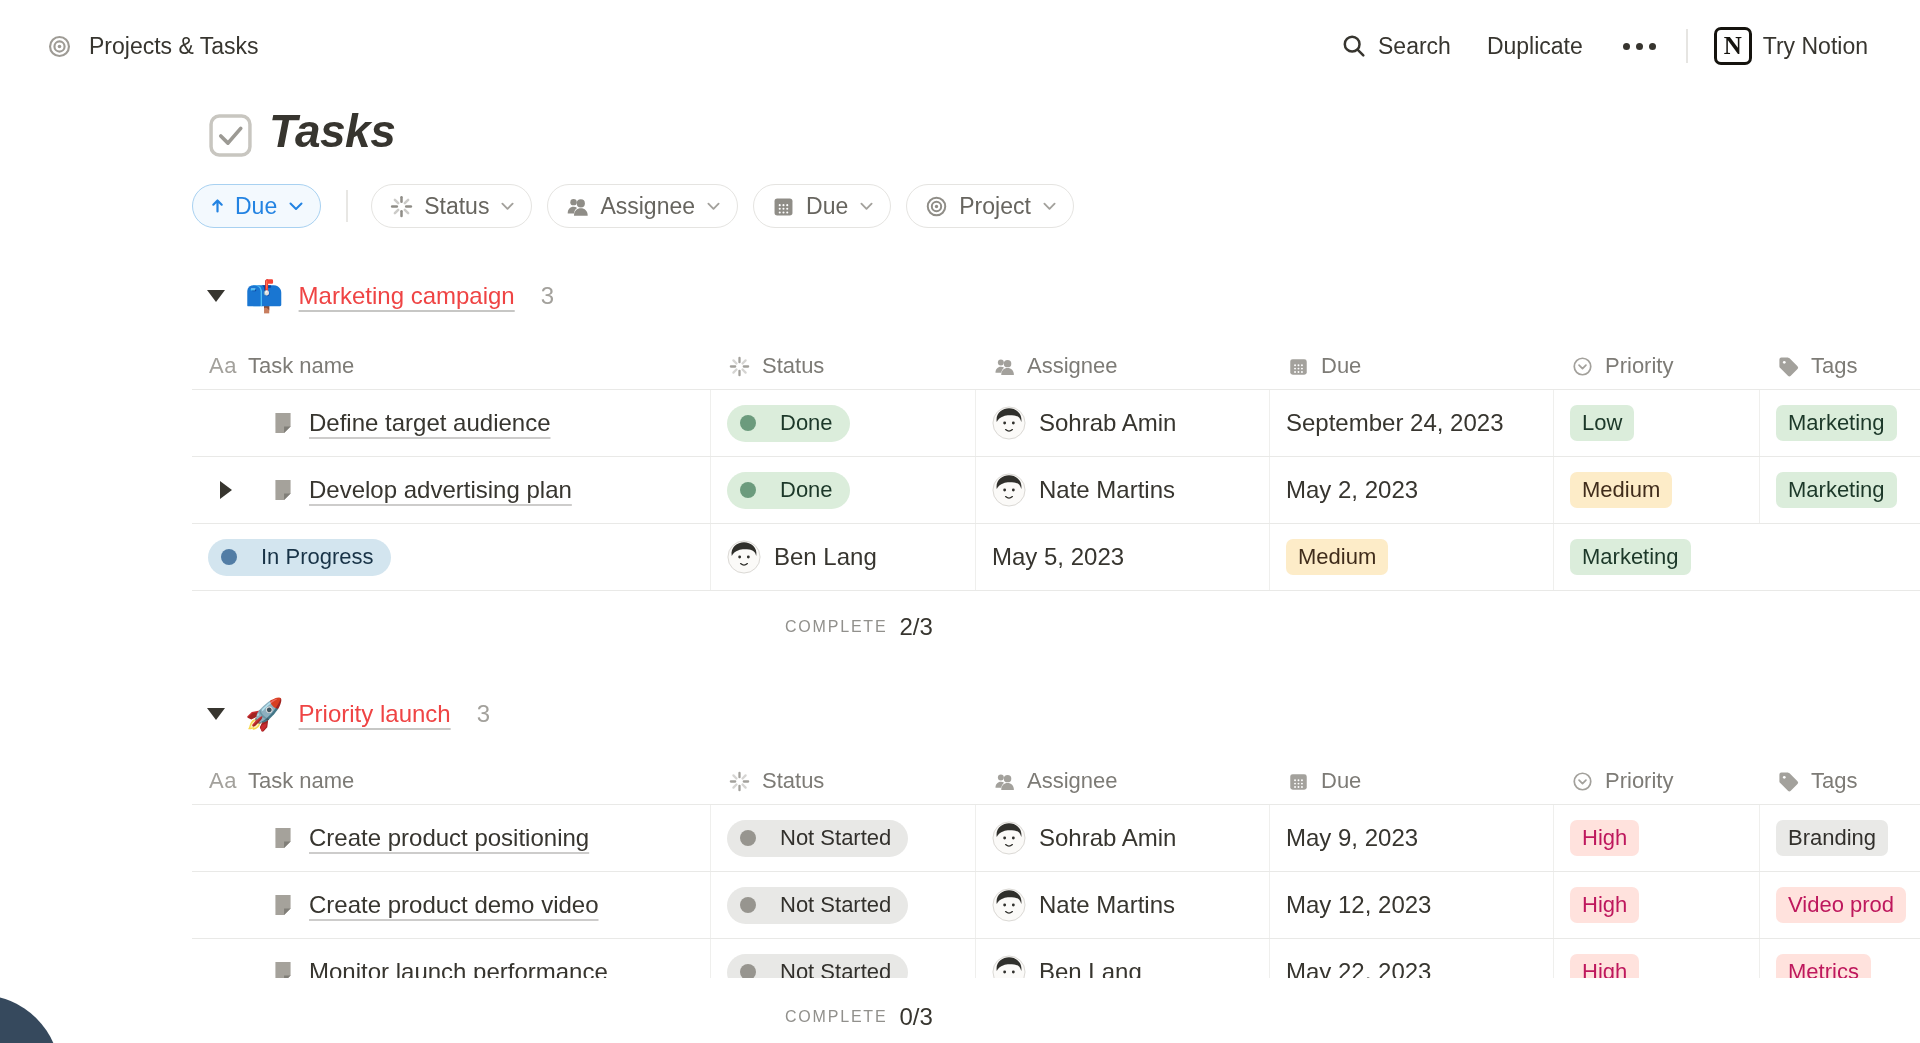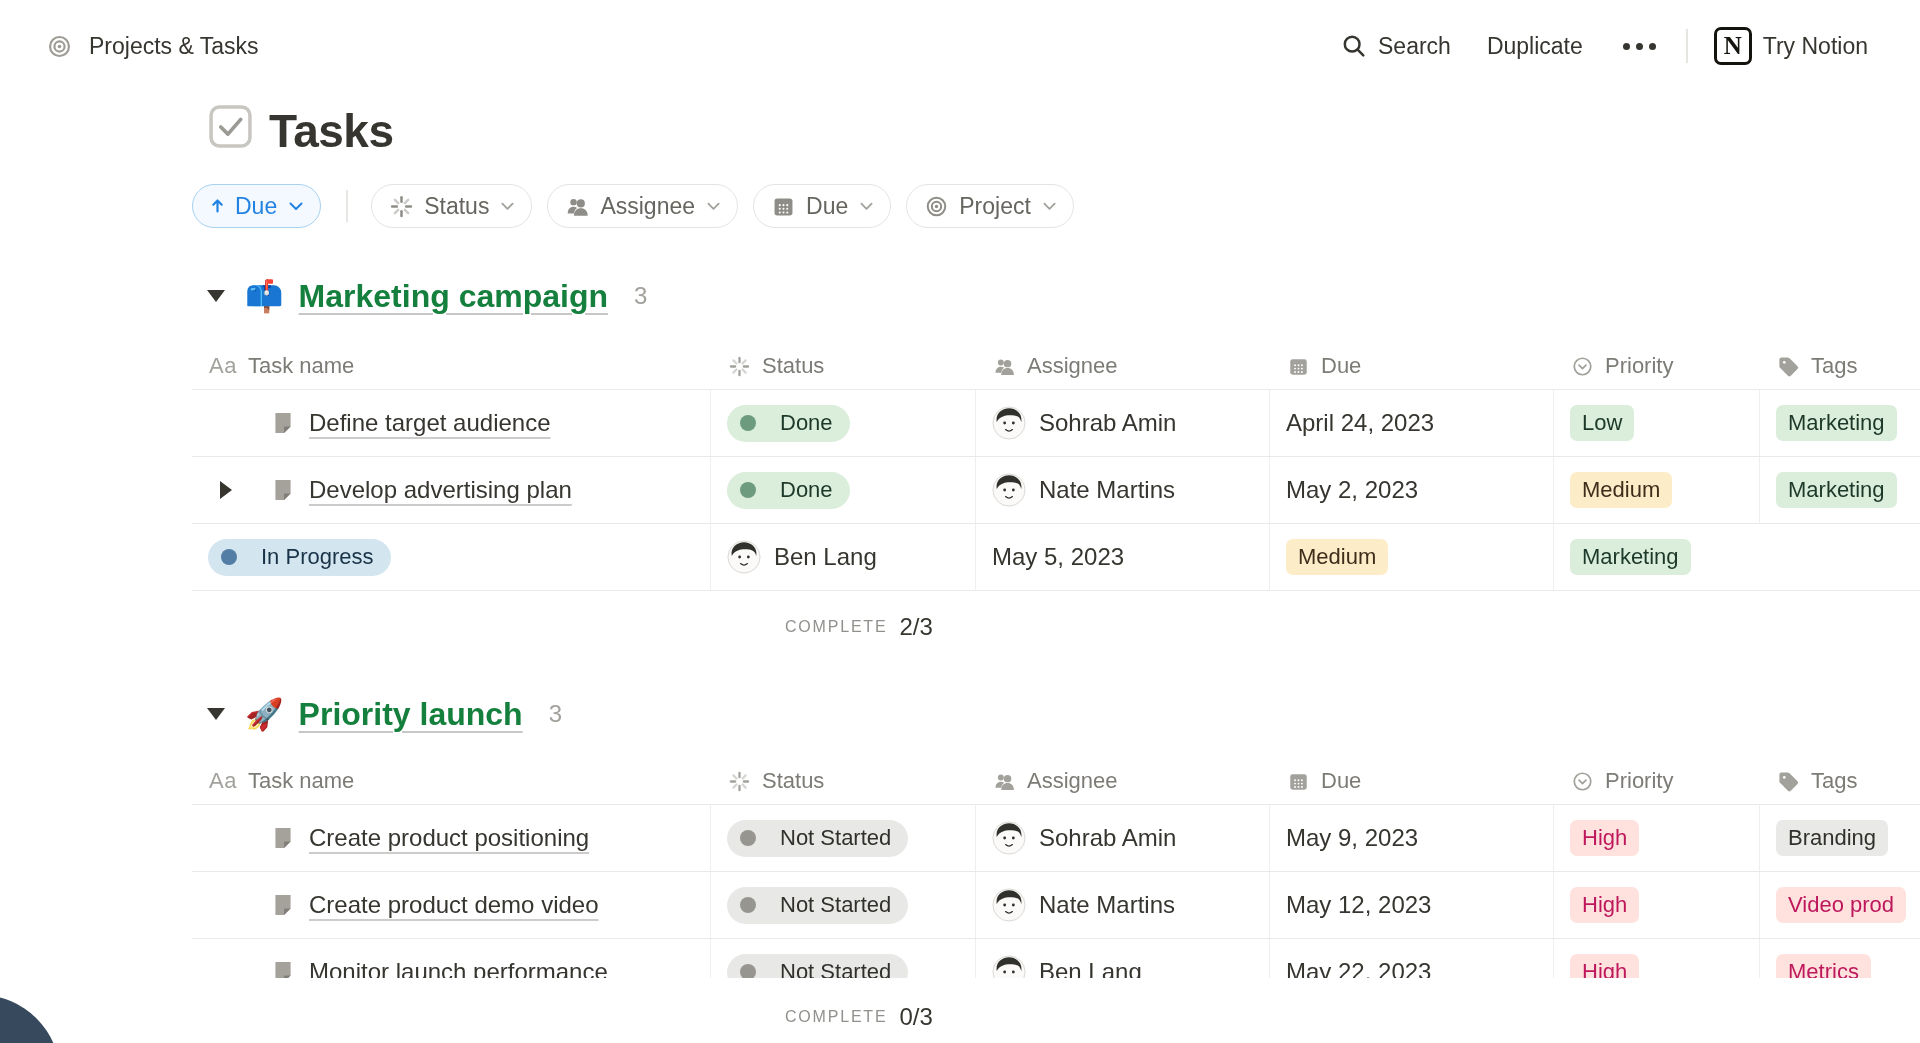--- a/index.html
+++ b/index.html
@@ -19,38 +19,38 @@
   .tb-item{display:flex;align-items:center;gap:11px;font-size:23px;color:#37352F;cursor:pointer;}
   .tb-gap{width:36px}
   .tb-dots{display:flex;gap:6px;align-items:center;cursor:pointer;padding:0 4px;}
   .tb-dots i{width:7px;height:7px;border-radius:50%;background:#37352F;display:block;}
   .tb-divider{width:2px;height:34px;background:#E6E5E2;margin:0 26px;}
   .notion-logo{width:38px;height:38px;border:3px solid #15130E;border-radius:7px;box-sizing:border-box;
     display:flex;align-items:center;justify-content:center;
     font-family:"Liberation Serif", serif;font-weight:700;font-size:25px;color:#15130E;}
 
   
-  .page-title{position:absolute;top:104px;left:208px;display:flex;align-items:flex-start;gap:16px;}
+  .page-title{position:absolute;top:104px;left:208px;display:flex;align-items:flex-end;gap:16px;font-style:italic;}
   .page-title h1{margin:0;font-size:46px;font-weight:700;letter-spacing:-0.5px;color:#37352F;}
 
   
   .toolbar{position:absolute;top:184px;left:192px;display:flex;align-items:center;}
   .chip{display:flex;align-items:center;gap:10px;height:42px;padding:0 17px;border-radius:22px;
     border:1.5px solid #E5E4E1;background:#fff;font-size:23px;color:#67655F;cursor:pointer;white-space:nowrap;}
   .chip .chev{margin-left:2px}
   .chip-sort{border-color:#A8D1F1;background:#F3F9FE;color:#2383E2;font-weight:500;}
   .toolbar-divider{width:2px;height:32px;background:#E8E7E4;margin:0 23px 0 25px;}
   .chip+.chip{margin-left:15px}
 
   
   .group-header{position:absolute;left:192px;display:flex;align-items:center;height:44px;}
   .tri-down{width:0;height:0;border-left:9px solid transparent;border-right:9px solid transparent;
     border-top:12px solid #37352F;margin:0 20px 0 15px;cursor:pointer;}
   .group-emoji{font-size:31px;line-height:1;margin-right:15px;}
-  .group-title{font-size:32px;font-weight:700;color:#15803d;cursor:pointer;
+  .group-title{font-size:24px;font-weight:400;color:#ef4444;cursor:pointer;
     text-decoration:underline;text-decoration-color:rgba(55,53,47,0.28);text-decoration-thickness:1.5px;text-underline-offset:6px;}
   .group-count{font-size:24px;color:#A3A19C;margin-left:26px;}
 
   
   .tbl{position:absolute;left:192px;width:1728px;}
   .thead,.trow{display:grid;grid-template-columns:519px 265px 294px 284px 206px 160px;}
   .thead{height:46px;border-bottom:1.5px solid #E9E9E7;}
   .trow{height:66px;border-bottom:1.5px solid #E9E9E7;}
   .th{display:flex;align-items:center;gap:11px;padding-left:17px;font-size:22px;color:#7D7B76;cursor:pointer;overflow:hidden;white-space:nowrap;}
   .th .aa{font-size:22px;color:#A3A19C;letter-spacing:0.5px;}
@@ -315,21 +315,21 @@
     </div>
     <div class="td">
       <span class="assignee">
         <svg class="avatar" viewBox="0 0 36 36">
             <use href="#ic-avatar"></use>
           </svg>
         <span>Sohrab Amin</span>
       </span>
     </div>
     <div class="td">
-      <span class="due-text">April 24, 2023</span>
+      <span class="due-text">September 24, 2023</span>
     </div>
     <div class="td">
       <span class="sel" data-color="green">
           <span>Low</span>
         </span>
     </div>
     <div class="td">
       <span class="sel" data-color="green">
           <span>Marketing</span>
         </span>

